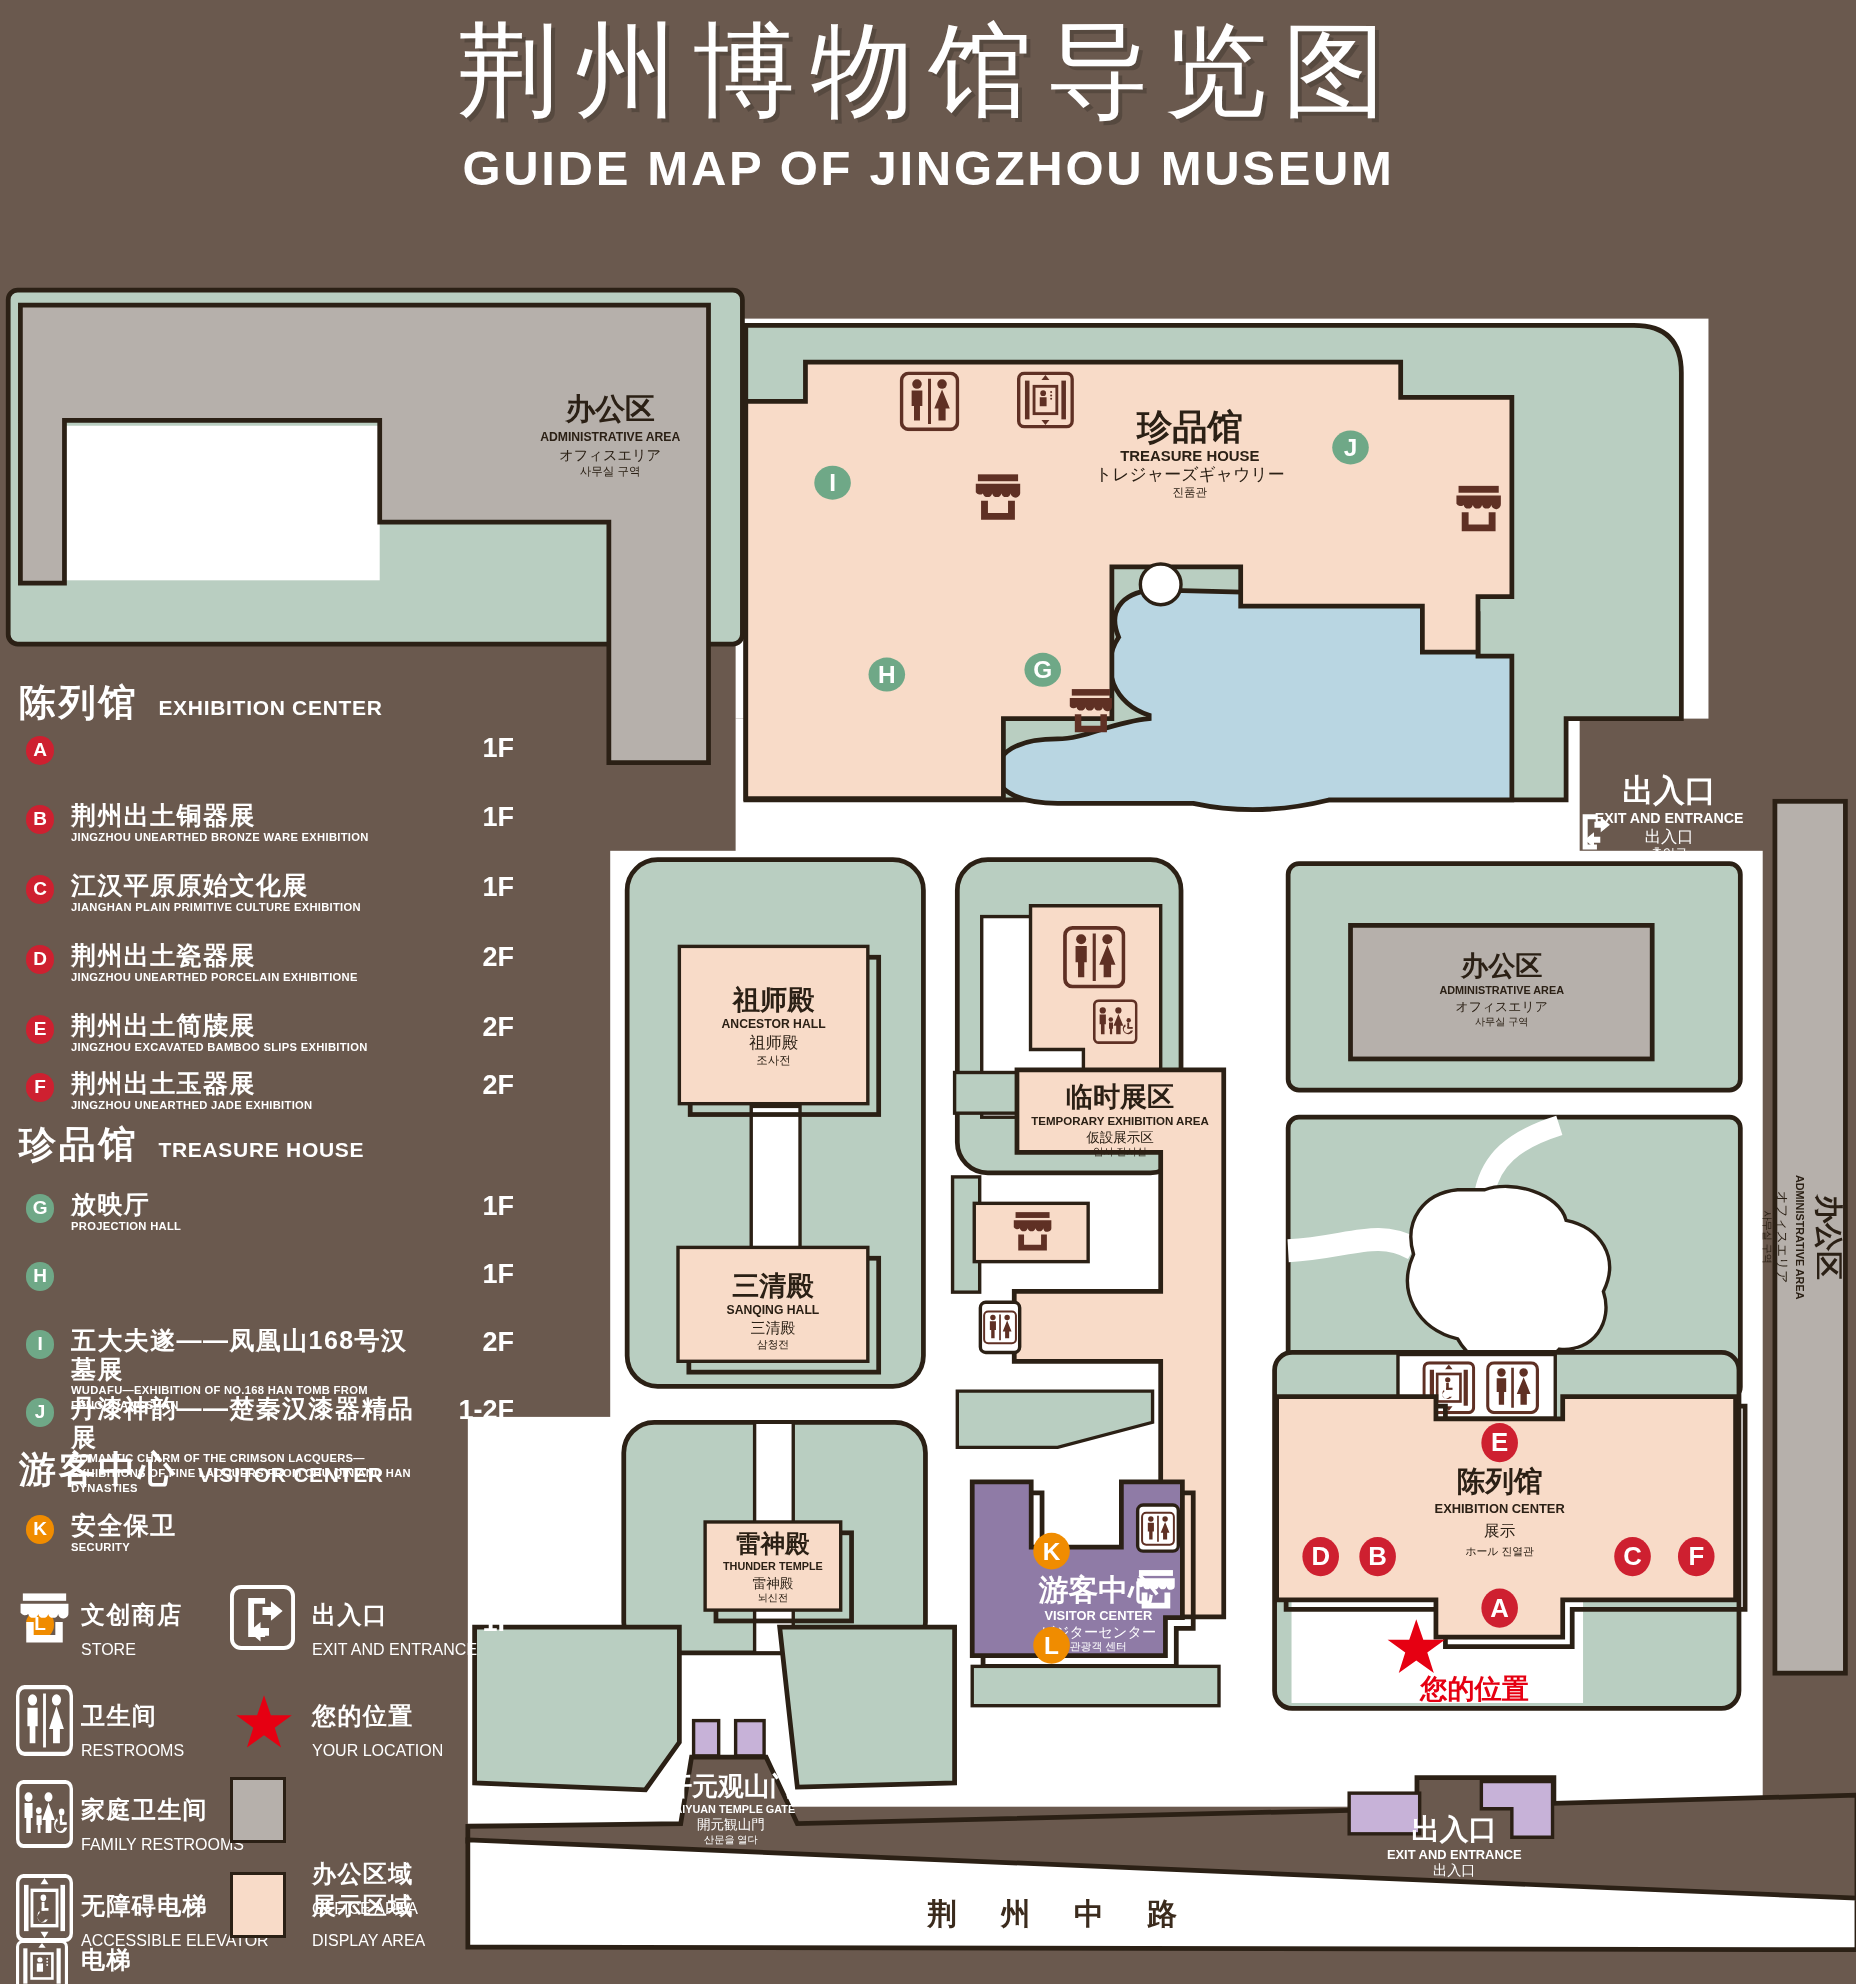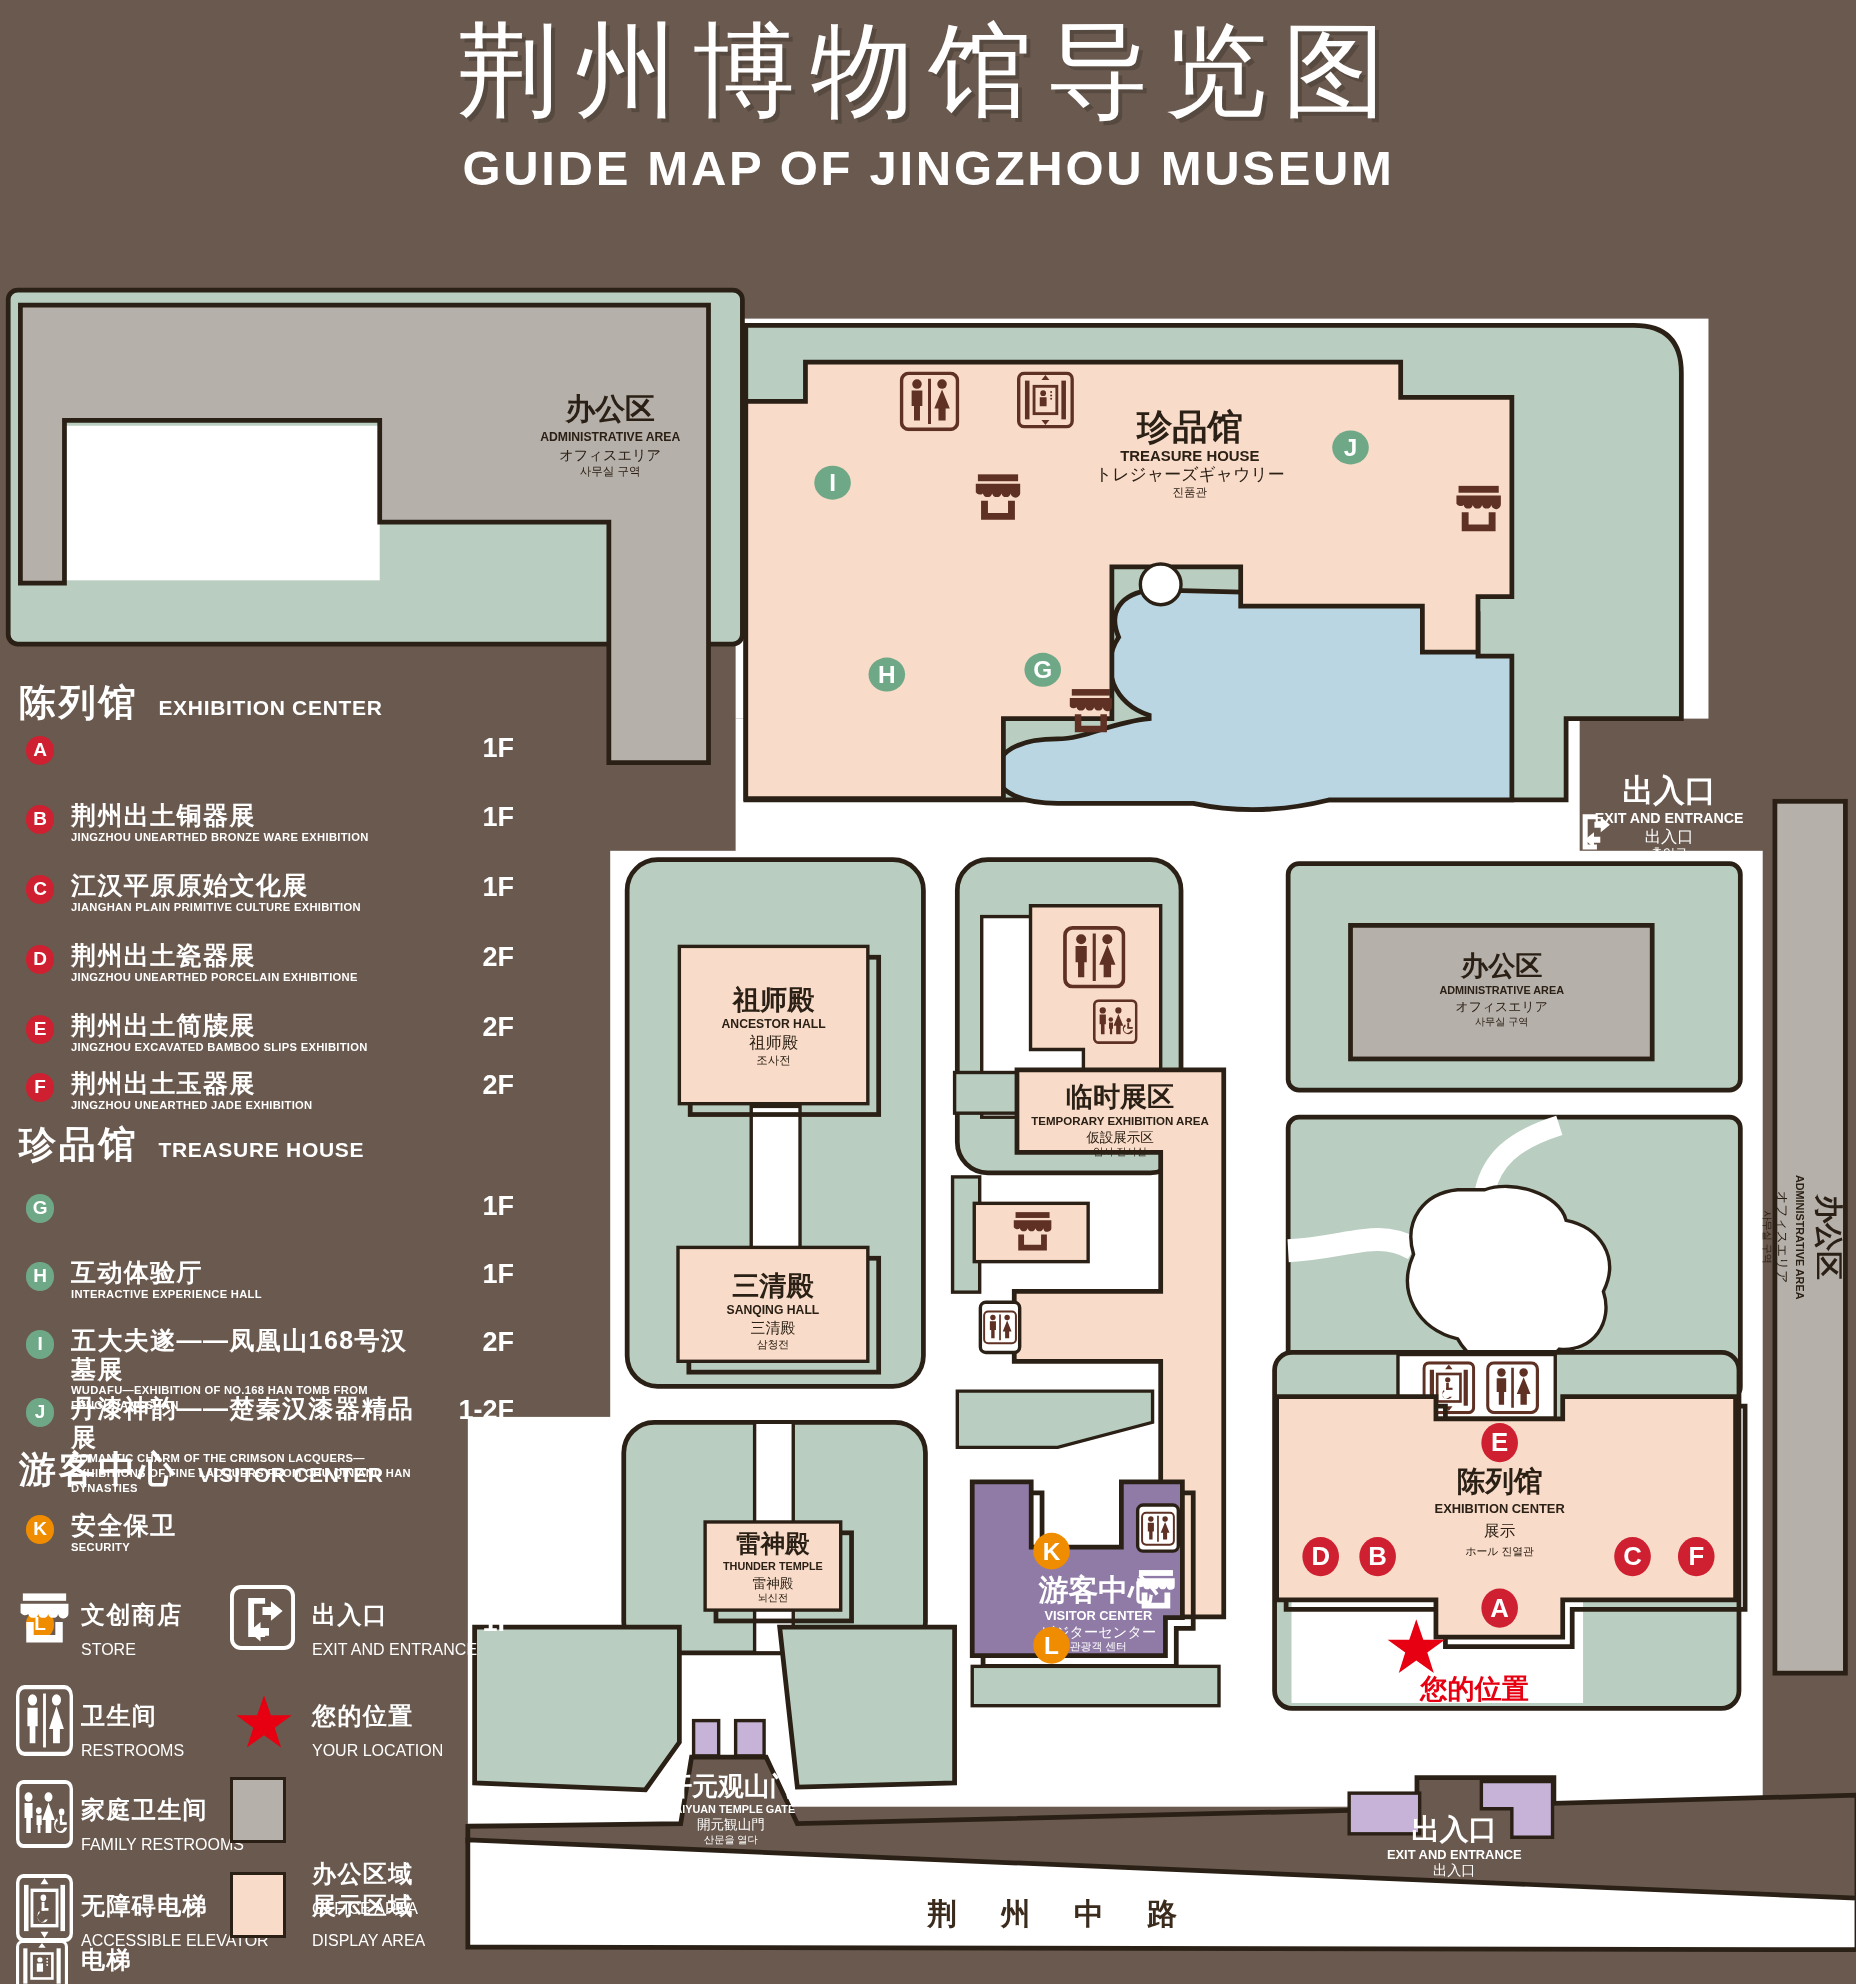--- a/index.html
+++ b/index.html
@@ -411,25 +411,25 @@
     <span class="badge bg-red">F</span>
     <span class="ltxt"><span class="zh">荆州出土玉器展</span><br><span class="en">JINGZHOU UNEARTHED JADE EXHIBITION</span></span>
     <span class="floor">2F</span>
   </div>
 
   <div class="lsec" style="top:1120px">
     <span class="zh">珍品馆</span><span class="en">TREASURE HOUSE</span>
   </div>
   <div class="lrow" style="top:1194px">
     <span class="badge bg-green">G</span>
+    <span class="ltxt"><span class="zh">放映厅</span><br><span class="en">PROJECTION HALL</span></span>
     <span class="floor">1F</span>
   </div>
   <div class="lrow" style="top:1262px">
     <span class="badge bg-green">H</span>
-    <span class="ltxt"><span class="zh">互动体验厅</span><br><span class="en">INTERACTIVE EXPERIENCE HALL</span></span>
     <span class="floor">1F</span>
   </div>
   <div class="lrow" style="top:1330px">
     <span class="badge bg-green">I</span>
     <span class="ltxt"><span class="zh">五大夫遂——凤凰山168号汉墓展</span><br><span class="en">WUDAFU—EXHIBITION OF NO.168 HAN TOMB FROM FENGHUANGSHAN</span></span>
     <span class="floor">2F</span>
   </div>
   <div class="lrow" style="top:1398px">
     <span class="badge bg-green">J</span>
     <span class="ltxt"><span class="zh">丹漆神韵——楚秦汉漆器精品展</span><br><span class="en">ROMANTIC CHARM OF THE CRIMSON LACQUERS—EXHIBITIONS OF FINE LACQUERS FROM CHU,QIN AND HAN DYNASTIES</span></span>

